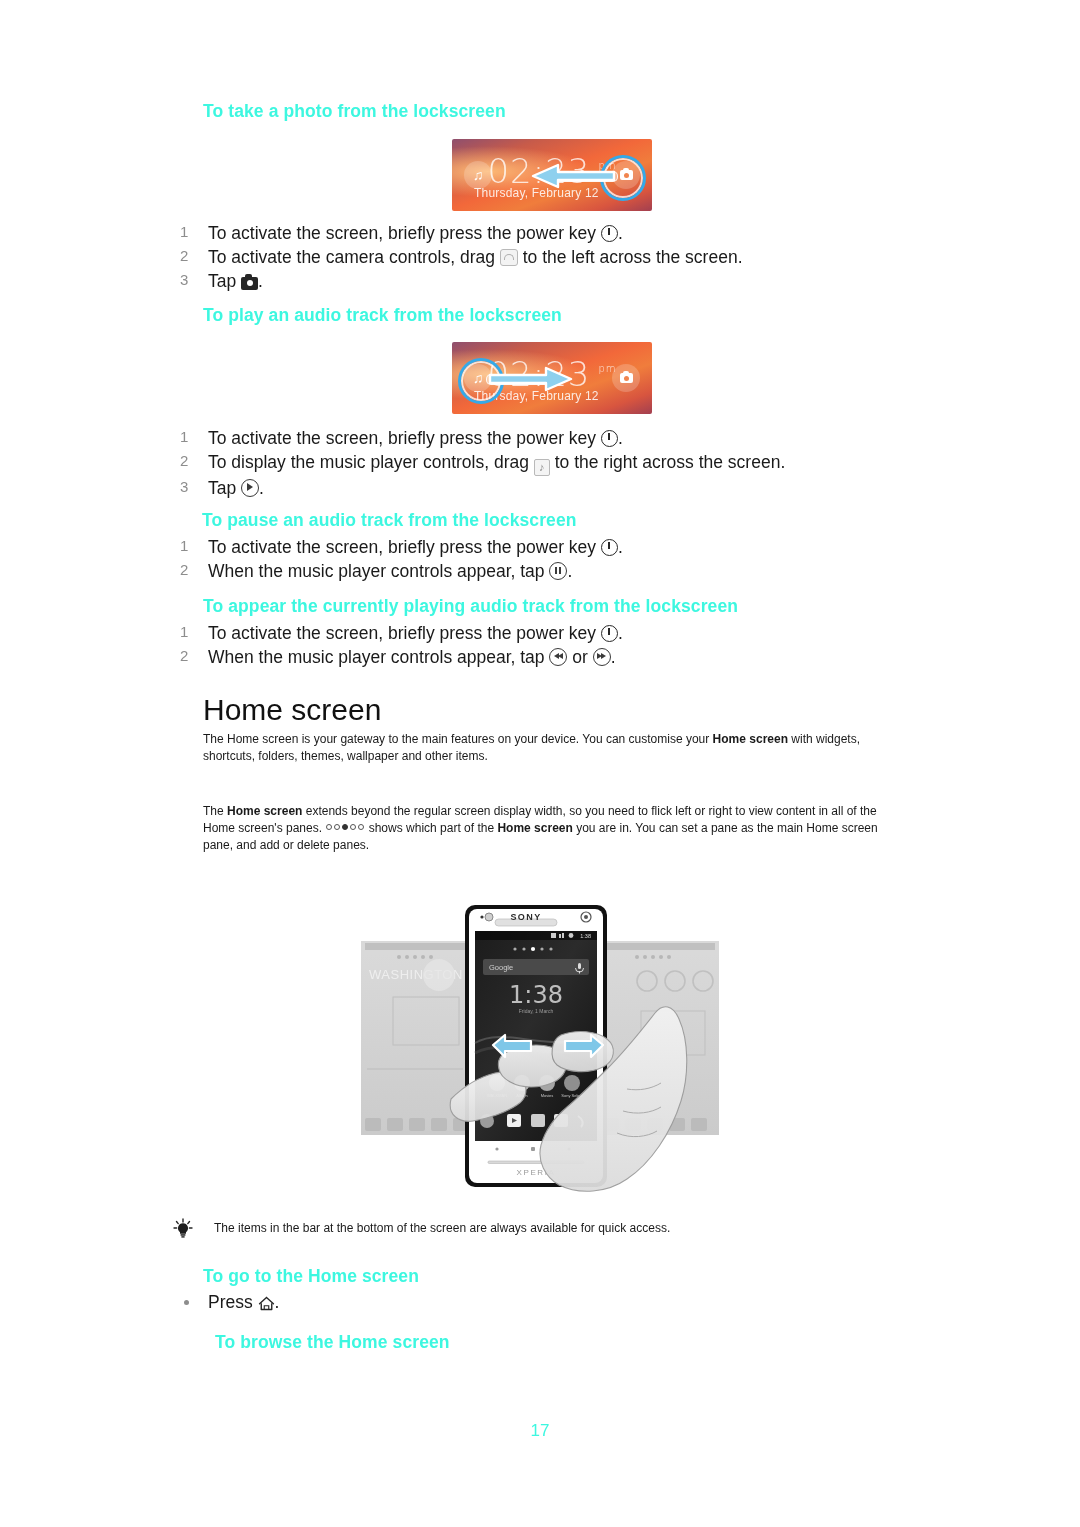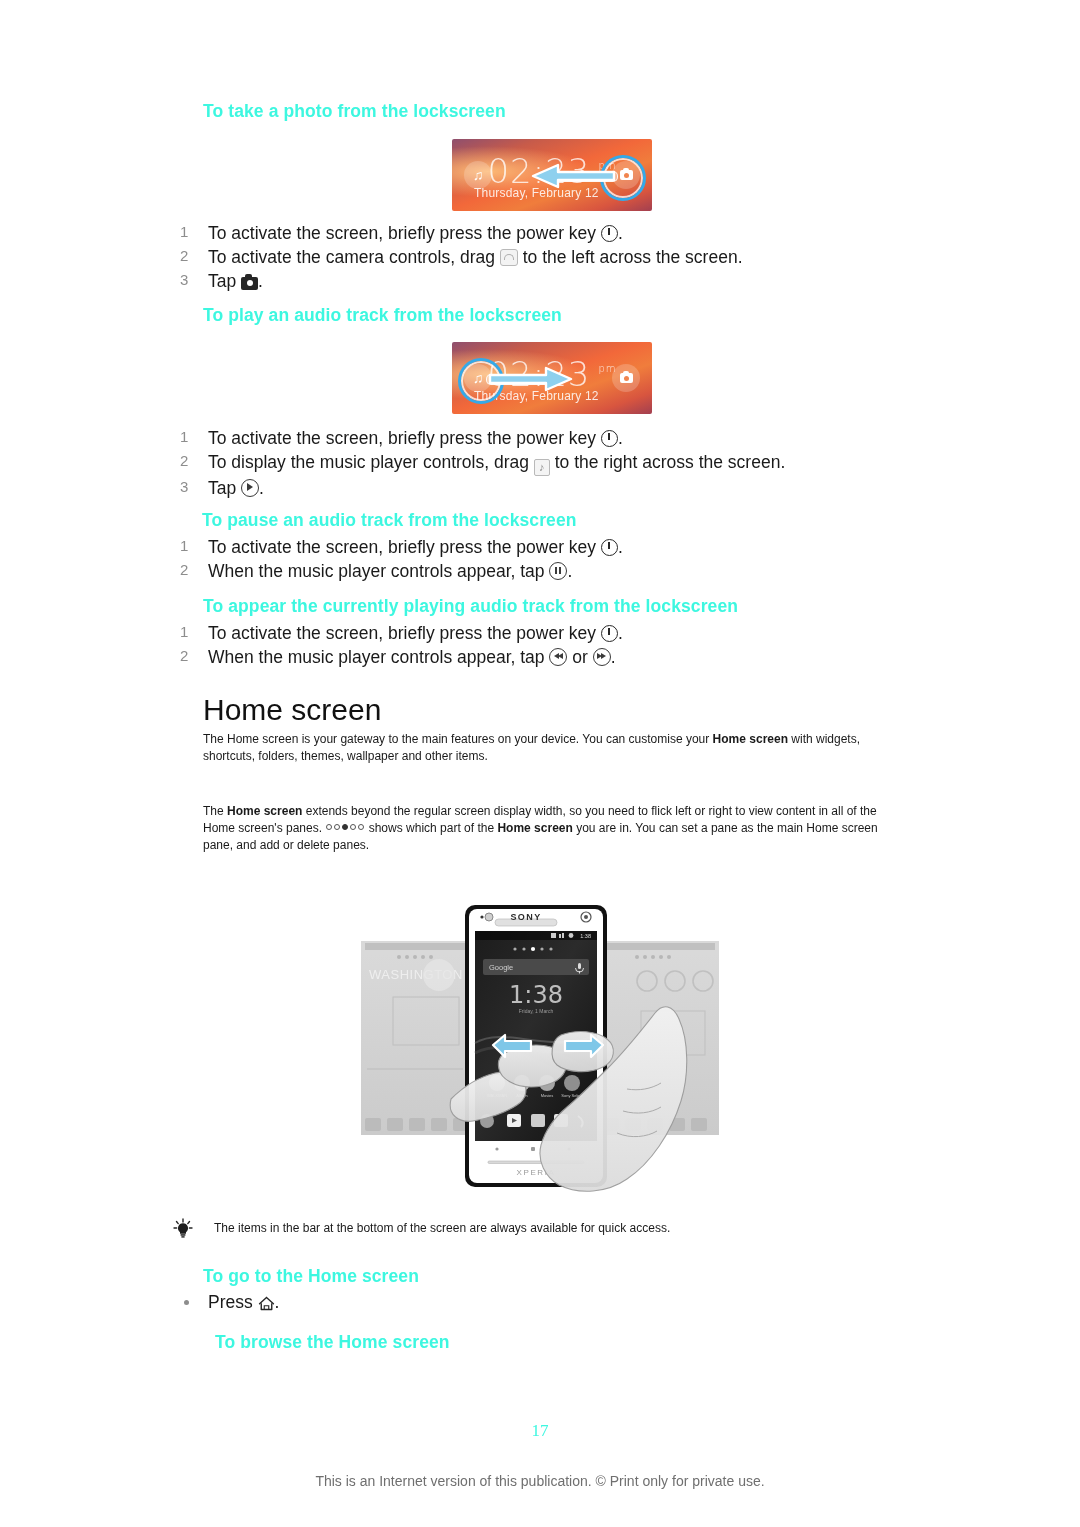--- a/index.html
+++ b/index.html
@@ -325,21 +325,20 @@
   }
 
   
   .pagenum {
     position: absolute;
     left: 0; right: 0;
     top: 1421px;
     text-align: center;
     color: #3df7e0;
     font-size: 17px;
-    font-family: Liberation Serif, serif;
   }
   .legal {
     position: absolute;
     left: 0; right: 0;
     top: 1473px;
     text-align: center;
     color: #6f6f6f;
     font-size: 14px;
   }
 </style>
@@ -629,15 +628,14 @@
           <path d="M9 1.6 L16.4 8.2 M9 1.6 L1.6 8.2" stroke="#262626" stroke-width="1.5" fill="none" stroke-linecap="round"></path>
           <path d="M3.4 7.6 L3.4 14.4 L14.6 14.4 L14.6 7.6" stroke="#262626" stroke-width="1.5" fill="none" stroke-linejoin="round"></path>
           <path d="M6.6 14.4 L6.6 10.4 L11.4 10.4 L11.4 14.4" stroke="#262626" stroke-width="1.2" fill="none"></path>
         </svg></span><span>.</span>
     </li>
   </ul>
 
   <h3 class="h-sub" style="position:absolute;left:203px;top:1332px;margin-left:12px;">To browse the Home screen</h3>
 
   <div class="pagenum">17</div>
-  <div class="legal">This is an Internet version of this publication. © Print only for private use.</div>
 
 </div>
 
 </body></html>

